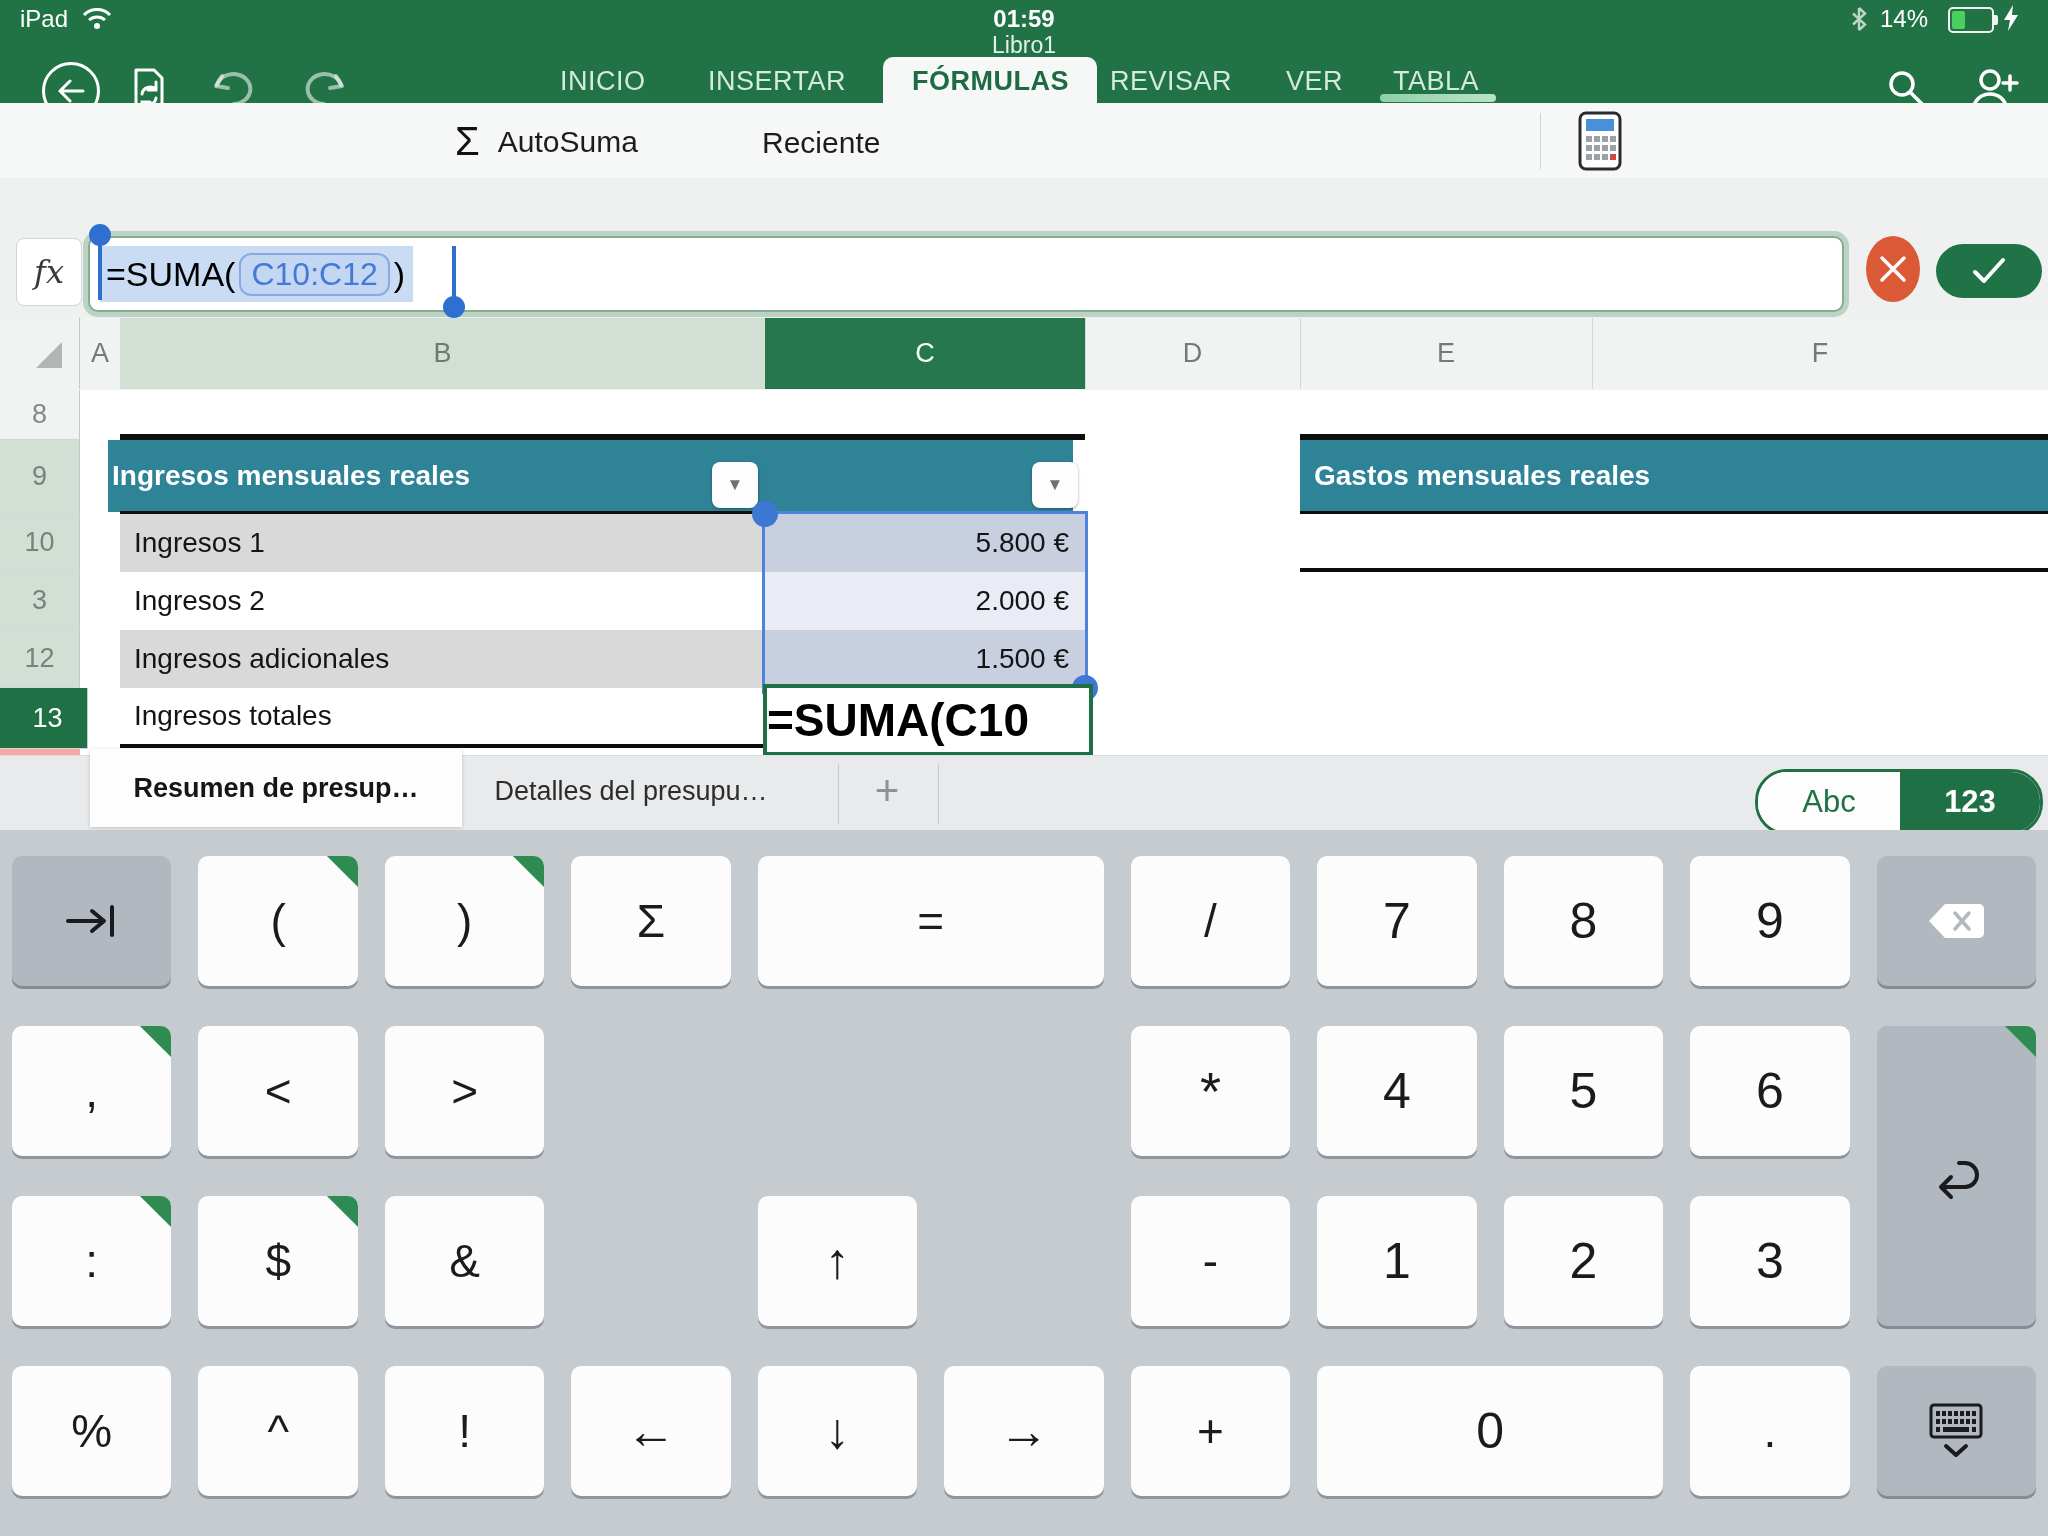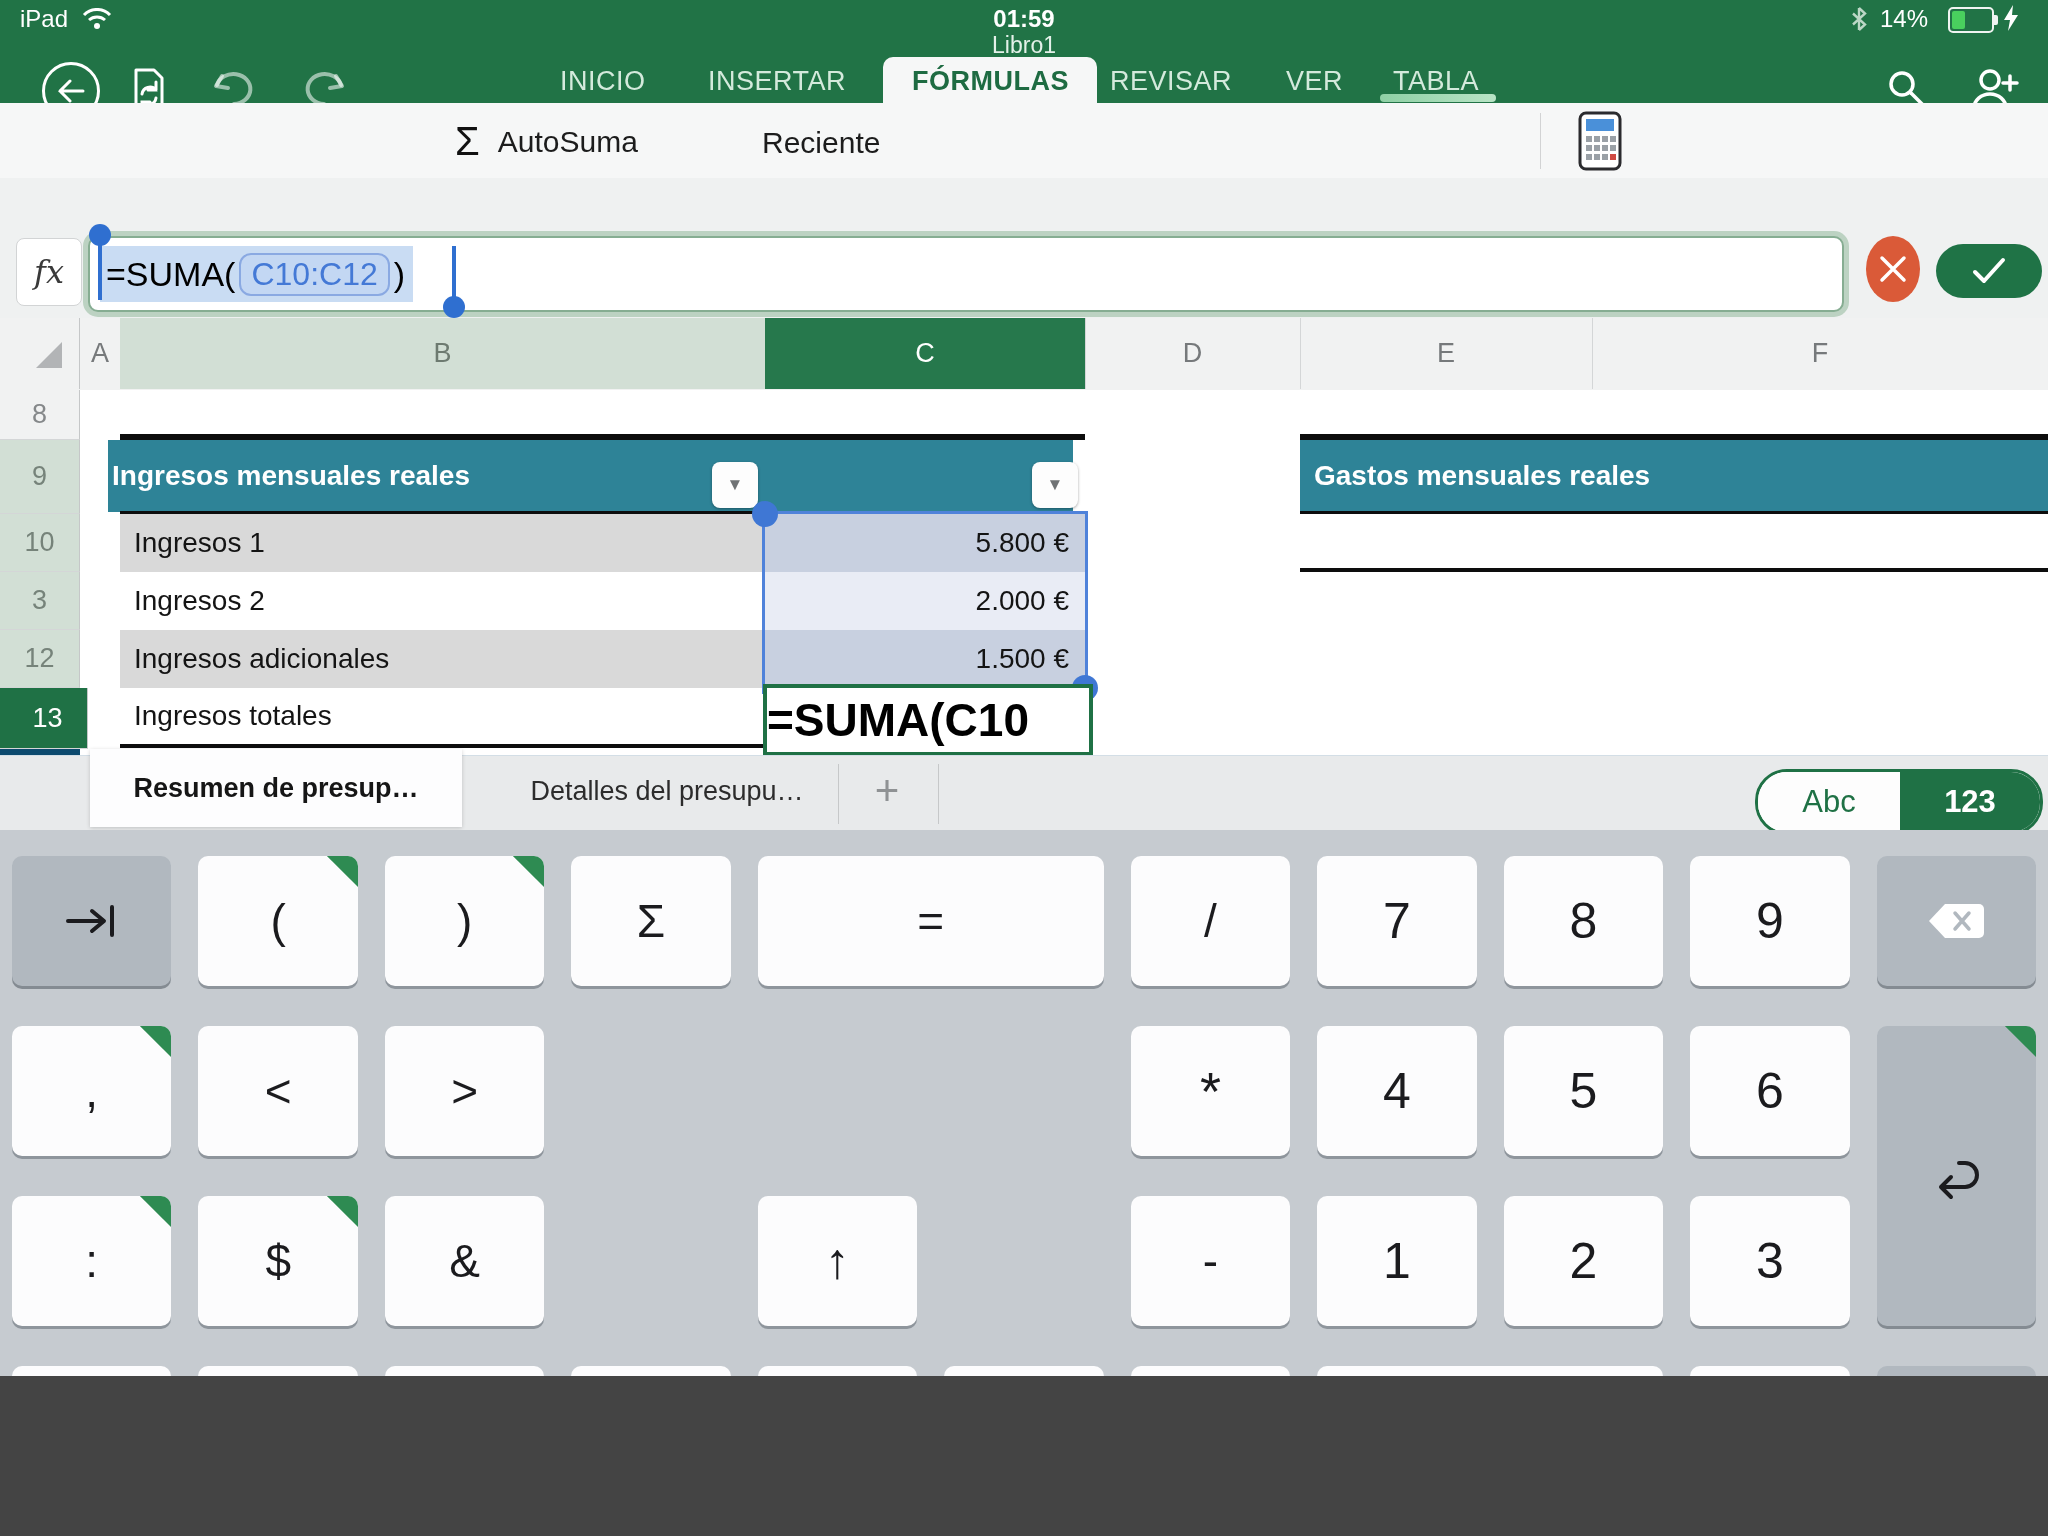--- a/index.html
+++ b/index.html
@@ -1,17 +1,17 @@
 <!DOCTYPE html>
 <html><head>
 <meta charset="utf-8">
 <style>
   html,body{margin:0;padding:0;background:#444;}
-  .stage{position:relative;width:2048px;height:1376px;overflow:hidden;
-         font-family:"Liberation Sans",sans-serif;background:#0c4a6e;-webkit-font-smoothing:antialiased;}
+  .stage{position:relative;width:2048px;height:1536px;overflow:hidden;
+         font-family:"Liberation Sans",sans-serif;background:#fca5a5;-webkit-font-smoothing:antialiased;}
   .abs{position:absolute;}
 
   
   .header{position:absolute;top:0;left:0;width:2048px;height:103px;background:#217346;color:#fff;}
   .status-txt{font-size:24px;color:#fff;}
   .doc-title{font-size:23px;color:#e4f1e9;}
   .navtab{font-size:27px;color:#d4eadc;letter-spacing:.5px;cursor:default;}
   .navtab.active{color:#1e6b42;font-weight:bold;}
   .activetab-bg{position:absolute;left:883px;top:57px;width:214px;height:46px;background:#f6f7f7;border-radius:10px 10px 0 0;}
   .tabla-underline{position:absolute;left:1380px;top:94px;width:116px;height:8px;border-radius:4px;
@@ -306,21 +306,21 @@
 
   <div class="tbl-border" style="left:1300px;top:434px;width:748px;height:6px;"></div>
   <div class="teal-hdr" style="left:1300px;top:440px;width:748px;height:72px;padding-left:14px;box-sizing:border-box;">
     <span>Gastos mensuales reales</span>
   </div>
   <div class="tbl-border" style="left:1300px;top:511px;width:748px;height:3px;"></div>
   <div class="tbl-border" style="left:1300px;top:568px;width:748px;height:4px;"></div>
 
   <div class="strip">
     <div class="sheettab active" style="left:90px;top:-7px;width:372px;height:78px;">Resumen de presup…</div>
-    <div class="sheettab" style="left:492px;top:0;width:350px;height:70px;">Detalles del presupu…</div>
+    <div class="sheettab" style="left:456px;top:0;width:350px;height:70px;">Detalles del presupu…</div>
     <div class="strip-div" style="left:838px;"></div>
     <div class="sheettab" style="left:852px;top:0;width:70px;height:70px;font-size:42px;color:#8f9294;font-weight:300;">+</div>
     <div class="strip-div" style="left:938px;"></div>
     <div class="toggle">
       <div class="half abc">Abc</div>
       <div class="half num">123</div>
     </div>
   </div>
 
   <div class="kb">

